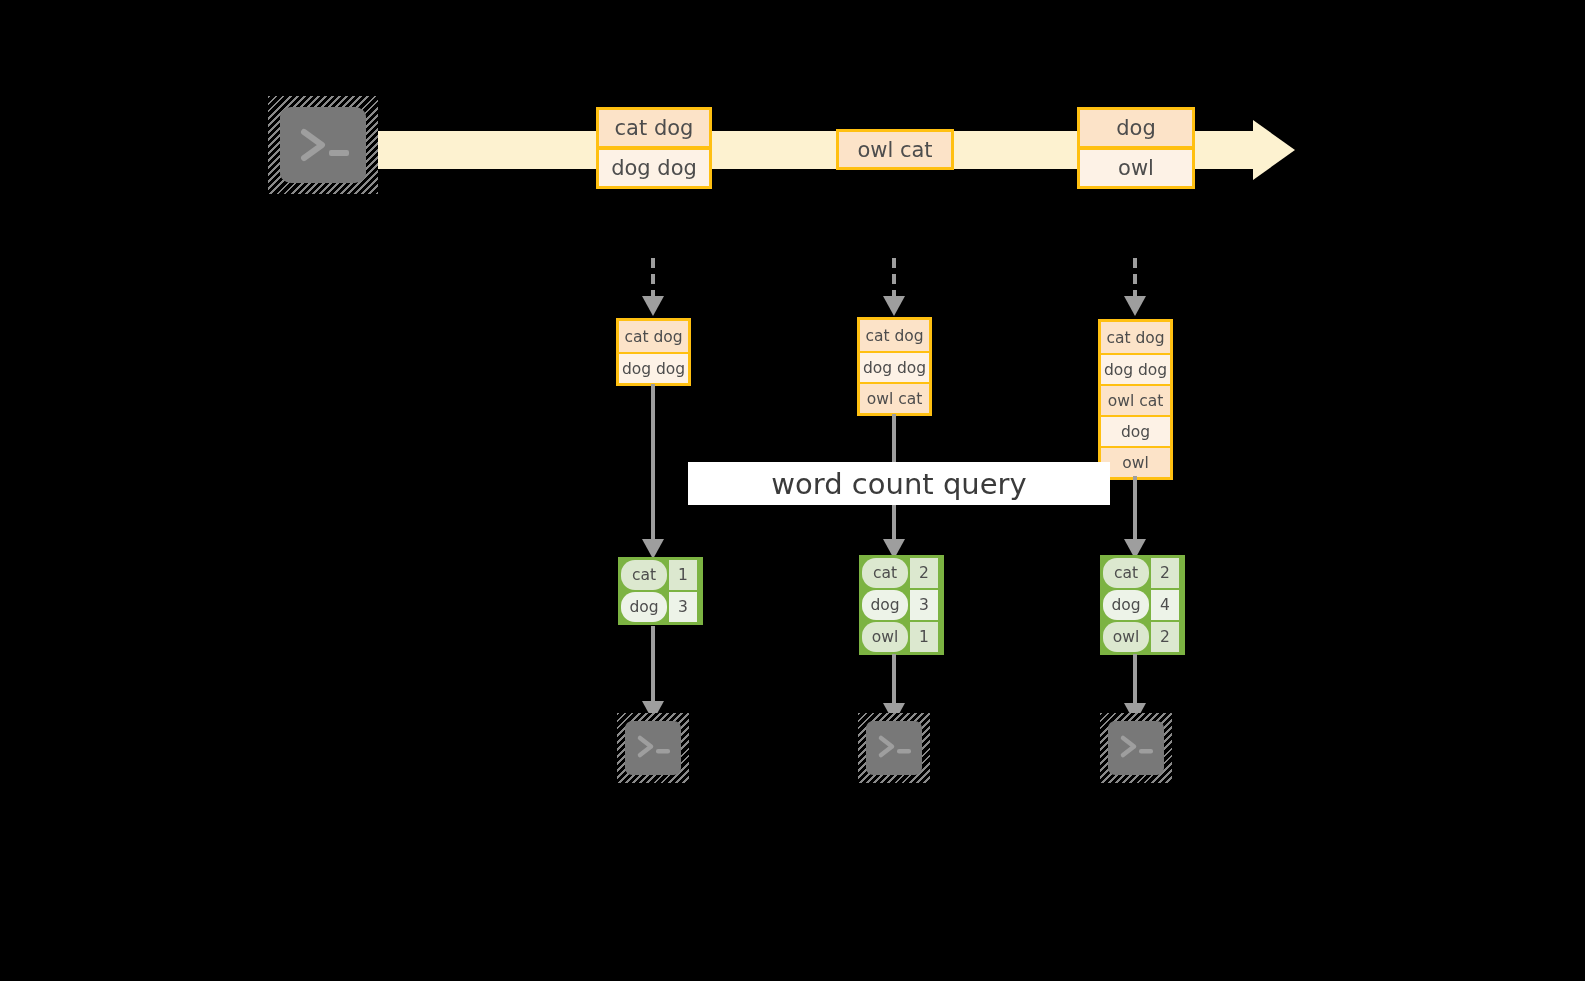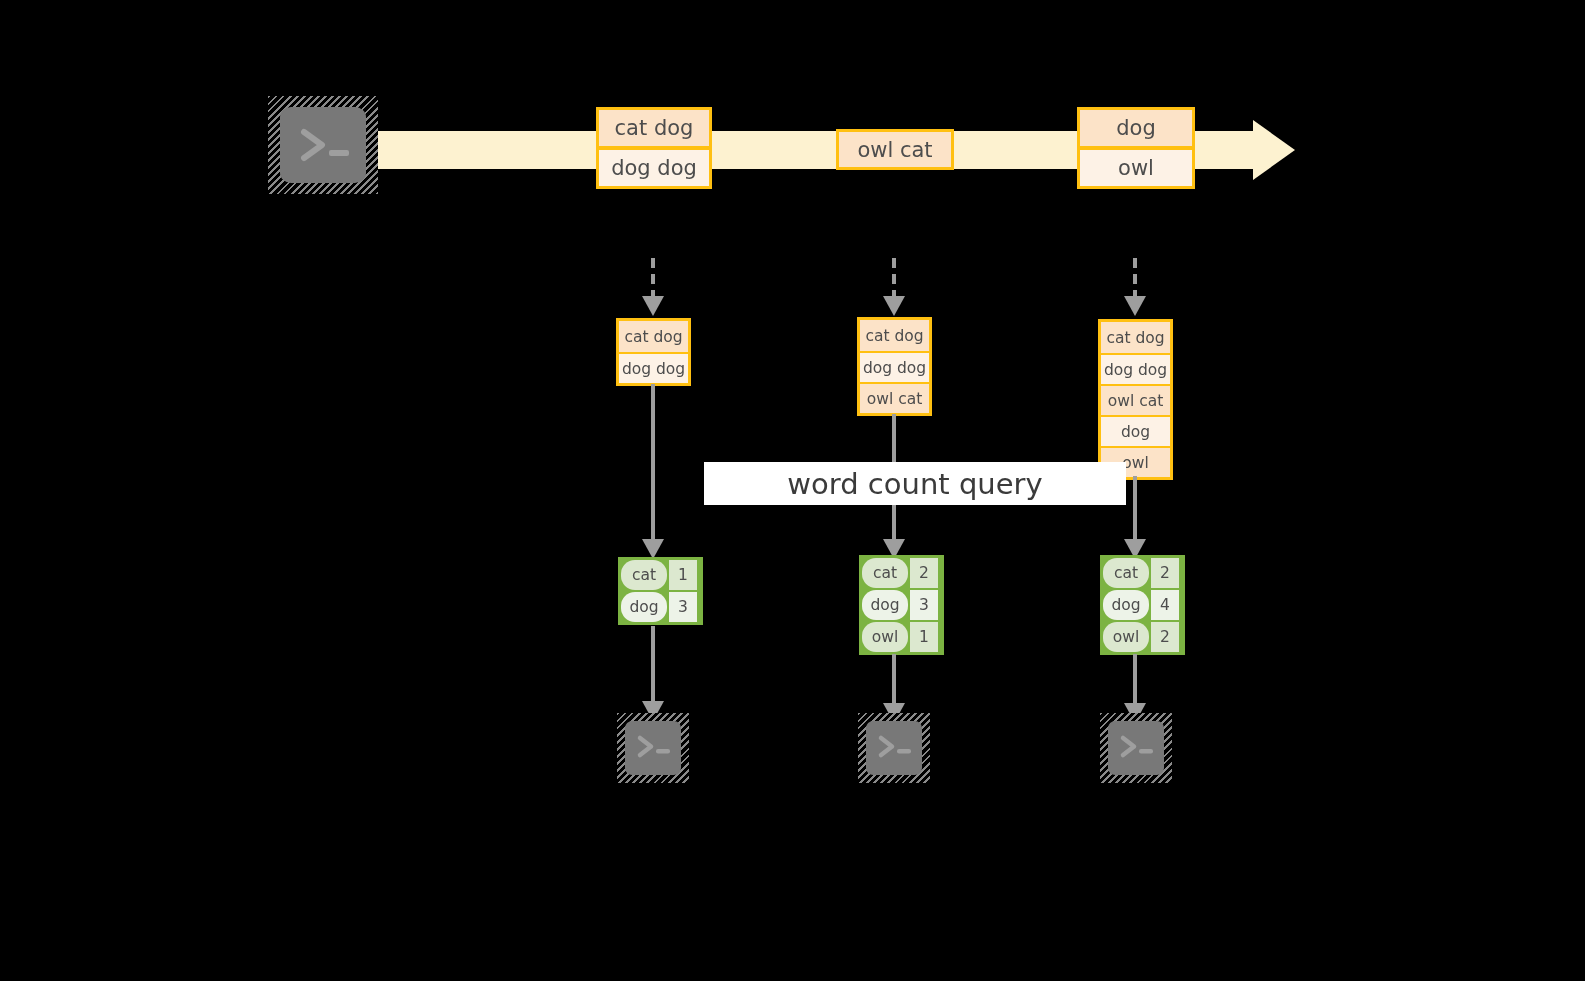--- a/index.html
+++ b/index.html
@@ -54,21 +54,21 @@
        width:4px;background:#9e9e9e;}
   .conn.dashed .shaft{background:none;
        background-image:linear-gradient(#9e9e9e 60%,rgba(0,0,0,0) 0%);
        background-size:4px 16px;background-repeat:repeat-y;}
   .conn .head{position:absolute;left:50%;transform:translateX(-50%);
        width:0;height:0;border-left:11px solid transparent;
        border-right:11px solid transparent;border-top:20px solid #9e9e9e;}
 
   
   .banner{position:absolute;background:#FFFFFF;display:flex;align-items:center;
-          justify-content:center;color:#3b3b3b;white-space:nowrap;margin-left:16px;}
+          justify-content:center;color:#3b3b3b;white-space:nowrap;}
 </style>
 </head>
 <body>
 
 <div id="stage">
 
   <div class="stream-body" style="left:368px;top:131px;width:887px;height:38px;"></div>
   <div class="stream-head" style="left:1253px;top:120px;"></div>
 
   <div class="term" style="left:268px;top:96px;width:110px;height:98px;">

